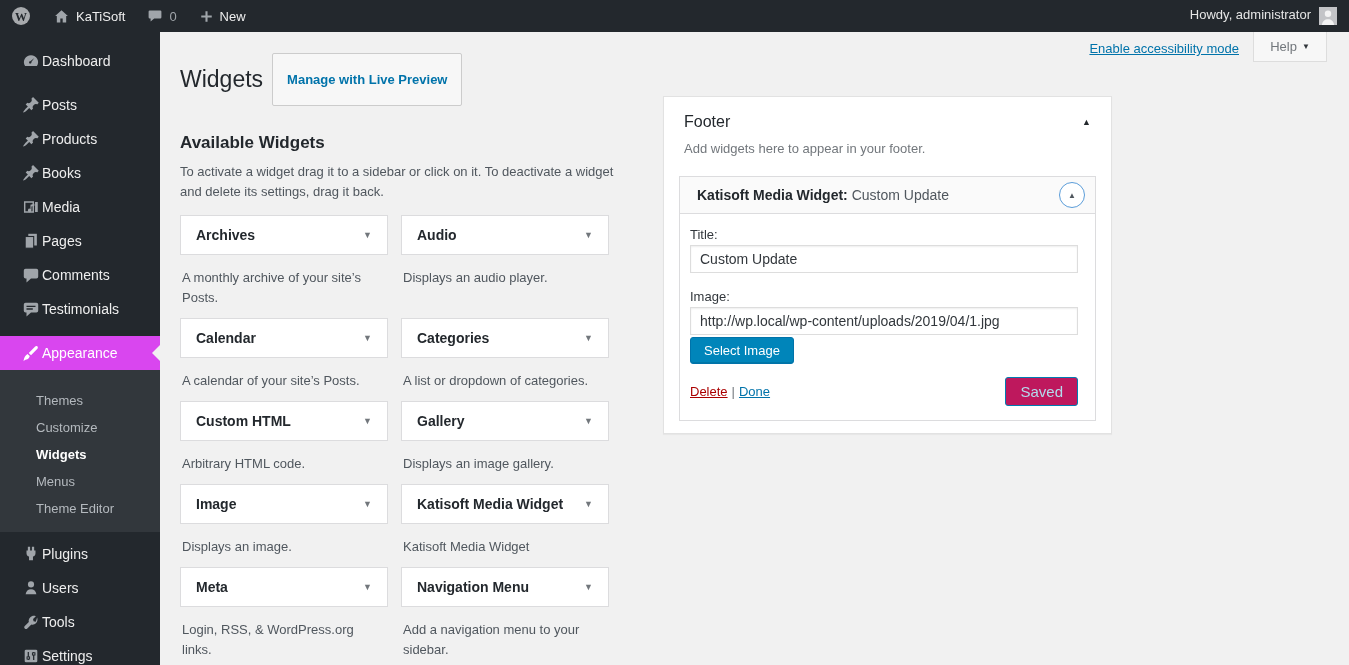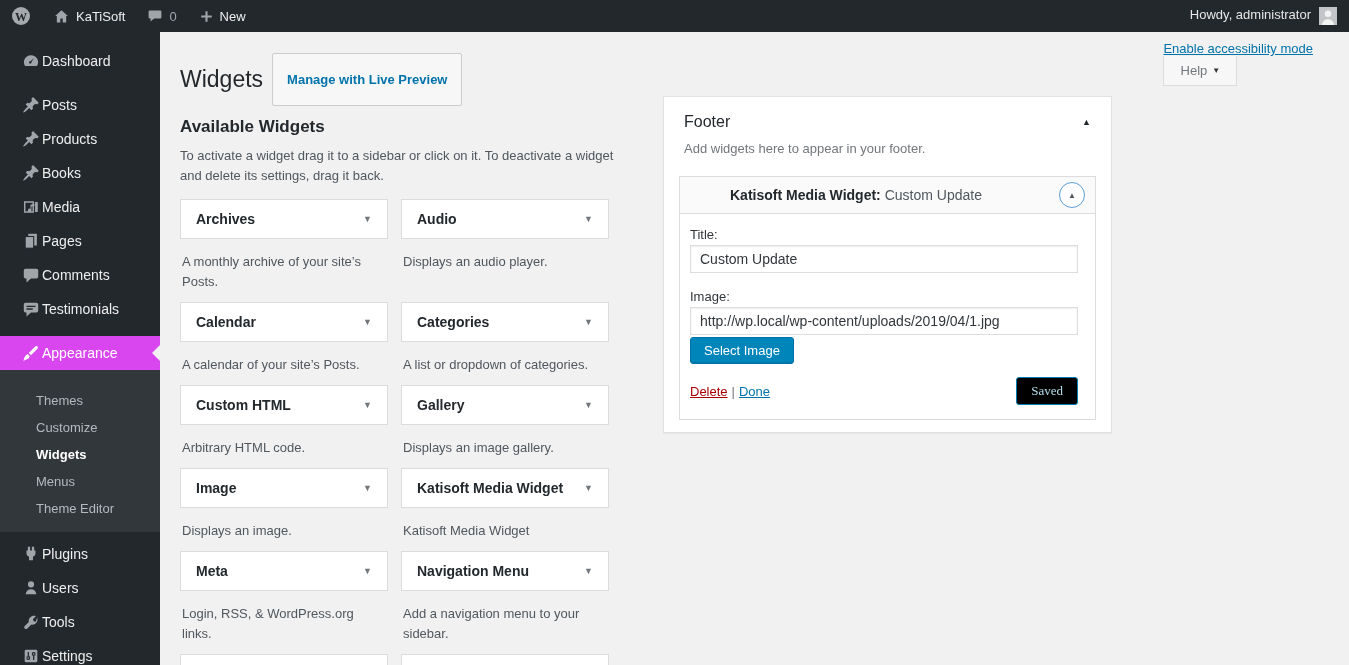--- a/index.html
+++ b/index.html
@@ -22,62 +22,62 @@
   .menu-sep { height:10px; }
   .menu-item.active { background:#d946ef; color:#fff; position:relative; }
   .menu-item.active::after { content:""; position:absolute; right:0; top:50%; margin-top:-8px; border:8px solid transparent; border-right-color:#f1f1f1; }
   .submenu { background:#32373c; padding:17px 0 10px; }
   .submenu-item { display:block; padding:5px 0 5px 36px; font-size:13px; line-height:17px; color:#b4b9be; cursor:pointer; }
   .submenu-item.current { color:#fff; font-weight:bold; }
 
   
   #content { position:absolute; top:32px; left:160px; right:0; bottom:0; background:#f1f1f1; }
 
-  #meta-links { position:absolute; top:0; right:22px; display:flex; align-items:flex-start;flex-direction:column; }
+  #meta-links { position:absolute; top:0; right:22px; display:flex; align-items:flex-start; }
   #a11y-link { margin:9px 14px 0 0; font-size:13px; color:#0073aa; text-decoration:underline; cursor:pointer; }
   #help-tab { width:74px; height:30px; background:#f7f7f7; border:1px solid #ddd; border-top:none; display:flex; align-items:center; justify-content:center; gap:5px; font-size:13px; color:#72777c; cursor:pointer; }
   #help-tab .arrow { font-size:8px; color:#32373c; }
 
   #title-row { display:flex; align-items:center; gap:9px; margin:21px 0 0 20px; }
   h1 { font-size:23px; font-weight:400; color:#23282d; line-height:29px; }
   #manage-btn { font-size:13px; font-weight:bold; color:#0073aa; background:#f7f7f7; border:1px solid #ccc; border-radius:2px; padding:18px 14px; cursor:pointer; }
 
   #left-col { width:429px; margin-left:20px; }
-  #available-heading { margin-top:11px; font-size:17px; font-weight:bold; color:#23282d; }
+  #available-heading { margin-top:27px; font-size:17px; font-weight:bold; color:#23282d; }
   #available-desc { margin-top:9px; width:455px; font-size:13px; line-height:20px; color:#50575e; }
 
   #widgets-grid { margin-top:13px; display:grid; grid-template-columns:208px 208px; column-gap:13px; }
   .wcard { height:40px; background:#fff; border:1px solid #dcdcde; display:flex; align-items:center; justify-content:space-between; padding:0 15px; cursor:move; }
   .wcard .wtitle { font-size:14px; font-weight:bold; color:#23282d; }
   .wcard .warrow { font-size:9px; color:#72777c; cursor:pointer; }
   .wdesc { margin:13px 2px 10px; font-size:13px; line-height:20px; color:#50575e; }
 
   
   #footer-panel { position:absolute; left:503px; top:64px; width:449px; background:#fff; border:1px solid #e2e2e2; box-shadow:0 1px 1px rgba(0,0,0,.04); }
   #fp-head { display:flex; align-items:center; justify-content:space-between; padding:16px 20px 0; }
   #fp-title { font-size:16px; font-weight:normal; color:#23282d; }
   #fp-toggle { font-size:9px; color:#23282d; cursor:pointer; }
   #fp-desc { padding:0 20px; margin-top:10px; font-size:13px; color:#72777c; }
   #fwidget { margin:20px 15px 12px; border:1px solid #dcdcde; }
   #fwidget-head { display:flex; align-items:center; justify-content:space-between; background:#fafafa; border-bottom:1px solid #dcdcde; padding:5px 10px 5px 17px; min-height:36px; }
   #fwidget-name { font-size:14px; color:#23282d; }
-  #fwidget-name b { font-weight:bold;margin-left:33px; }
+  #fwidget-name b { font-weight:bold; }
   #fwidget-name .inwt { color:#50575e; font-weight:normal; }
   #fwidget-toggle { width:26px; height:26px; border:1px solid #5b9dd9; border-radius:50%; display:flex; align-items:center; justify-content:center; font-size:8px; color:#50575e; background:#fff; cursor:pointer; }
   #fwidget-body { padding:13px 17px 14px 10px; background:#fff; }
   .field-label { font-size:13px; color:#32373c; display:block; margin-bottom:3px; }
   .txt-input { width:100%; height:28px; padding:0 9px; font-size:14px; font-family:"Liberation Sans",sans-serif; color:#32373c; background:#fff; border:1px solid #ddd; box-shadow:inset 0 1px 2px rgba(0,0,0,.07); outline:none; }
   .mt16 { margin-top:16px; }
   #select-image-btn { margin-top:2px; background:#0085ba; border:1px solid #0073aa; color:#fff; font-size:13px; font-family:"Liberation Sans",sans-serif; padding:5px 13px; border-radius:3px; cursor:pointer; box-shadow:inset 0 -1px 0 rgba(0,0,0,.1); }
   #fwidget-actions { margin-top:13px; display:flex; align-items:center; justify-content:space-between; }
   .links { font-size:13px; }
   #delete-link { color:#aa0000; text-decoration:underline; cursor:pointer; }
   .link-sep { color:#72777c; padding:0 4px; }
   #done-link { color:#0073aa; text-decoration:underline; cursor:pointer; }
-  #saved-btn { background:#000000; border:1px solid #007cb2; color:#b3dced; font-size:13px; font-family:Liberation Serif, serif; padding:5px 14px; border-radius:3px; cursor:pointer; }
+  #saved-btn { background:#be185d; border:1px solid #007cb2; color:#b3dced; font-size:15px; font-family:Liberation Sans, sans-serif; padding:5px 14px; border-radius:3px; cursor:pointer; }
 
   svg { display:block; }
 </style>
 </head>
 <body>
 
 <div id="adminbar">
   <div class="ab-left">
     <div class="ab-item">
       <svg width="20" height="20" viewBox="0 0 20 20">

